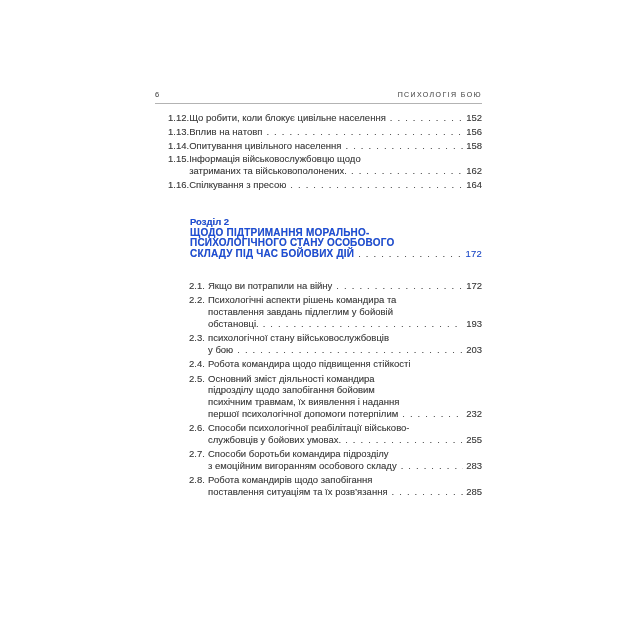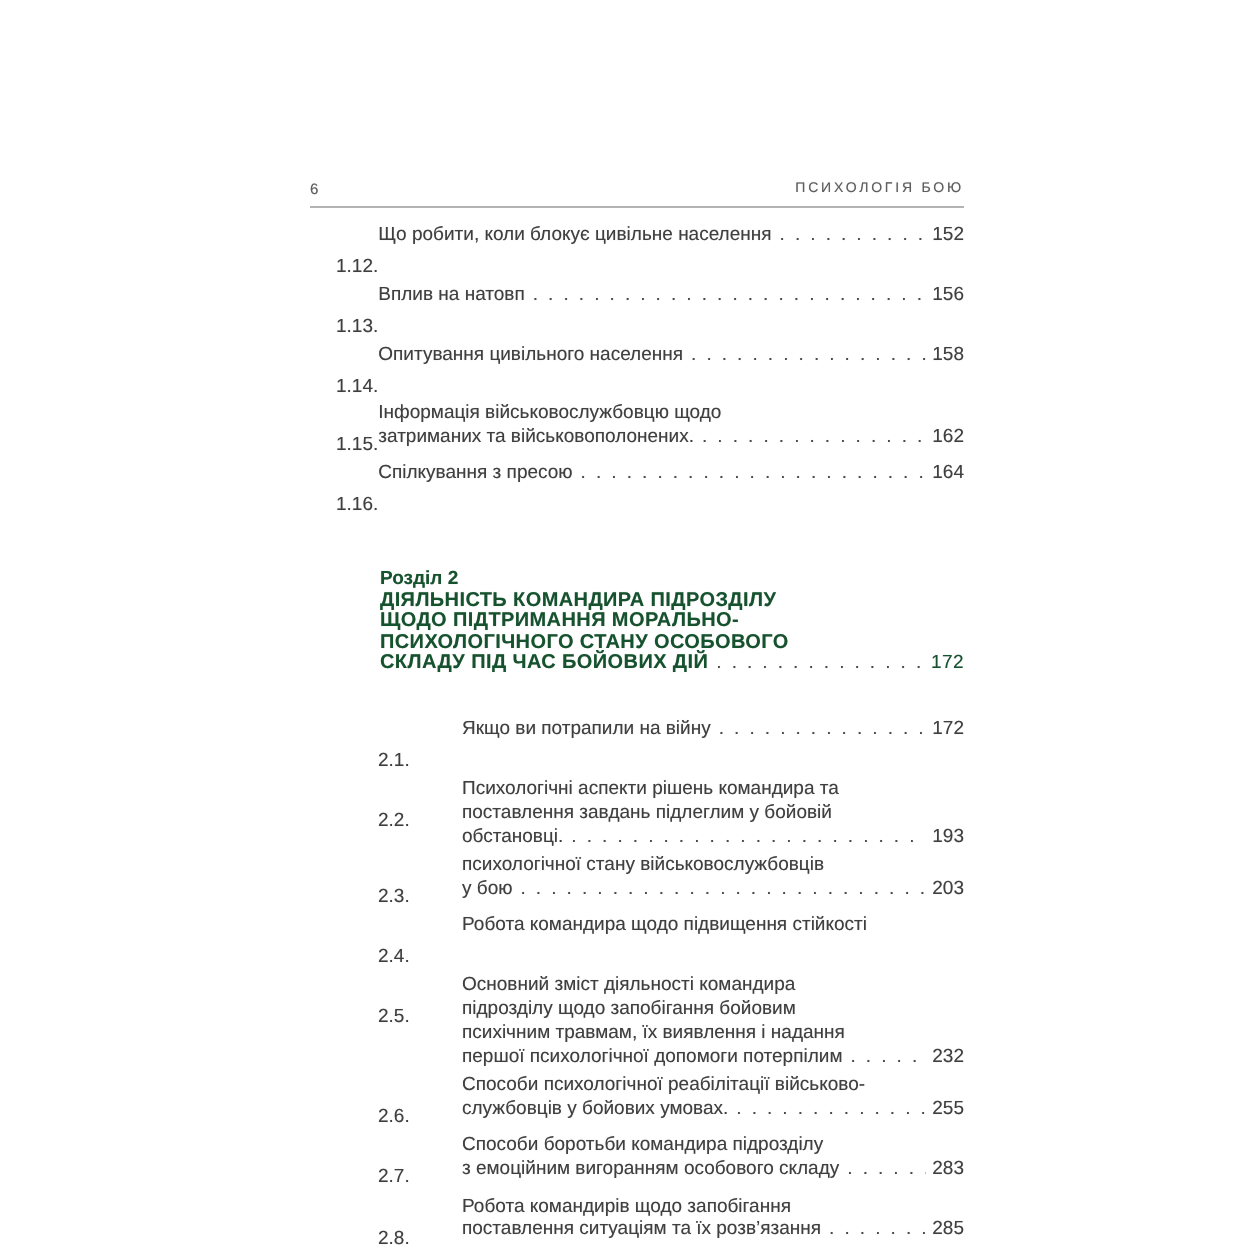--- a/index.html
+++ b/index.html
@@ -19,38 +19,38 @@
     font-size:7px;line-height:10px;color:#5d5d5d;
     padding-bottom:3px;border-bottom:1px solid #b3b3b3;
   }
   .running-header .title{letter-spacing:1.4px;}
   .running-header .folio{font-size:7.5px;}
   
   .toc{font-size:9.5px;line-height:11.8px;}
   .toc-block1{margin:8px 0 0 13px;}
   .toc-block2{margin:21px 0 0 34px;}
   .toc-item{display:flex;margin-bottom:2px;}
-  .toc-block2 .toc-item{margin-bottom:2.5px;gap:23px;}
-  .num{flex:0 0 18px;white-space:nowrap;margin-top:16px;}
+  .toc-block2 .toc-item{margin-bottom:2.5px;}
+  .num{flex:0 0 18px;white-space:nowrap;}
   .toc-block2 .num{flex:0 0 19px;}
   .entry{flex:1;min-width:0;}
   .line{white-space:nowrap;}
   .line.last{display:flex;align-items:flex-end;}
   .txt{flex:none;white-space:nowrap;}
   .dots{
     flex:1;min-width:8px;overflow:hidden;white-space:nowrap;
     margin:0 3px 0 4px;color:#4a4a4a;
   }
   .dots::after{
     content:". . . . . . . . . . . . . . . . . . . . . . . . . . . . . . . . . . . . . . . . . . . . . . . . . . . . . . . .";
     letter-spacing:1.2px;
   }
   .pg{flex:none;white-space:nowrap;}
   
-  .section{margin:25px 0 0 35px;color:#14532d;font-weight:bold;}
+  .section{margin:25px 0 0 35px;color:#1d4ed8;font-weight:bold;}
   .section-label{font-size:9.5px;line-height:11px;margin-bottom:1px;}
   .section-title .line{font-size:10px;line-height:10.4px;letter-spacing:.2px;}
   .section-title .line.last{display:flex;align-items:baseline;}
   .section .dots,.section .pg{font-weight:normal;font-size:9.5px;}
 </style>
 </head>
 <body>
 
 <div class="page">
 
@@ -115,21 +115,20 @@
           <span class="pg">164</span>
         </div>
       </div>
     </div>
 
   </div>
 
   <div class="section">
     <div class="section-label">Розділ 2</div>
     <div class="section-title">
-      <div class="line">ДІЯЛЬНІСТЬ КОМАНДИРА ПІДРОЗДІЛУ</div>
       <div class="line">ЩОДО ПІДТРИМАННЯ МОРАЛЬНО-</div>
       <div class="line">ПСИХОЛОГІЧНОГО СТАНУ ОСОБОВОГО</div>
       <div class="line last">
         <span class="txt">СКЛАДУ ПІД ЧАС БОЙОВИХ ДІЙ</span>
         <span class="dots"></span>
         <span class="pg">172</span>
       </div>
     </div>
   </div>
 

